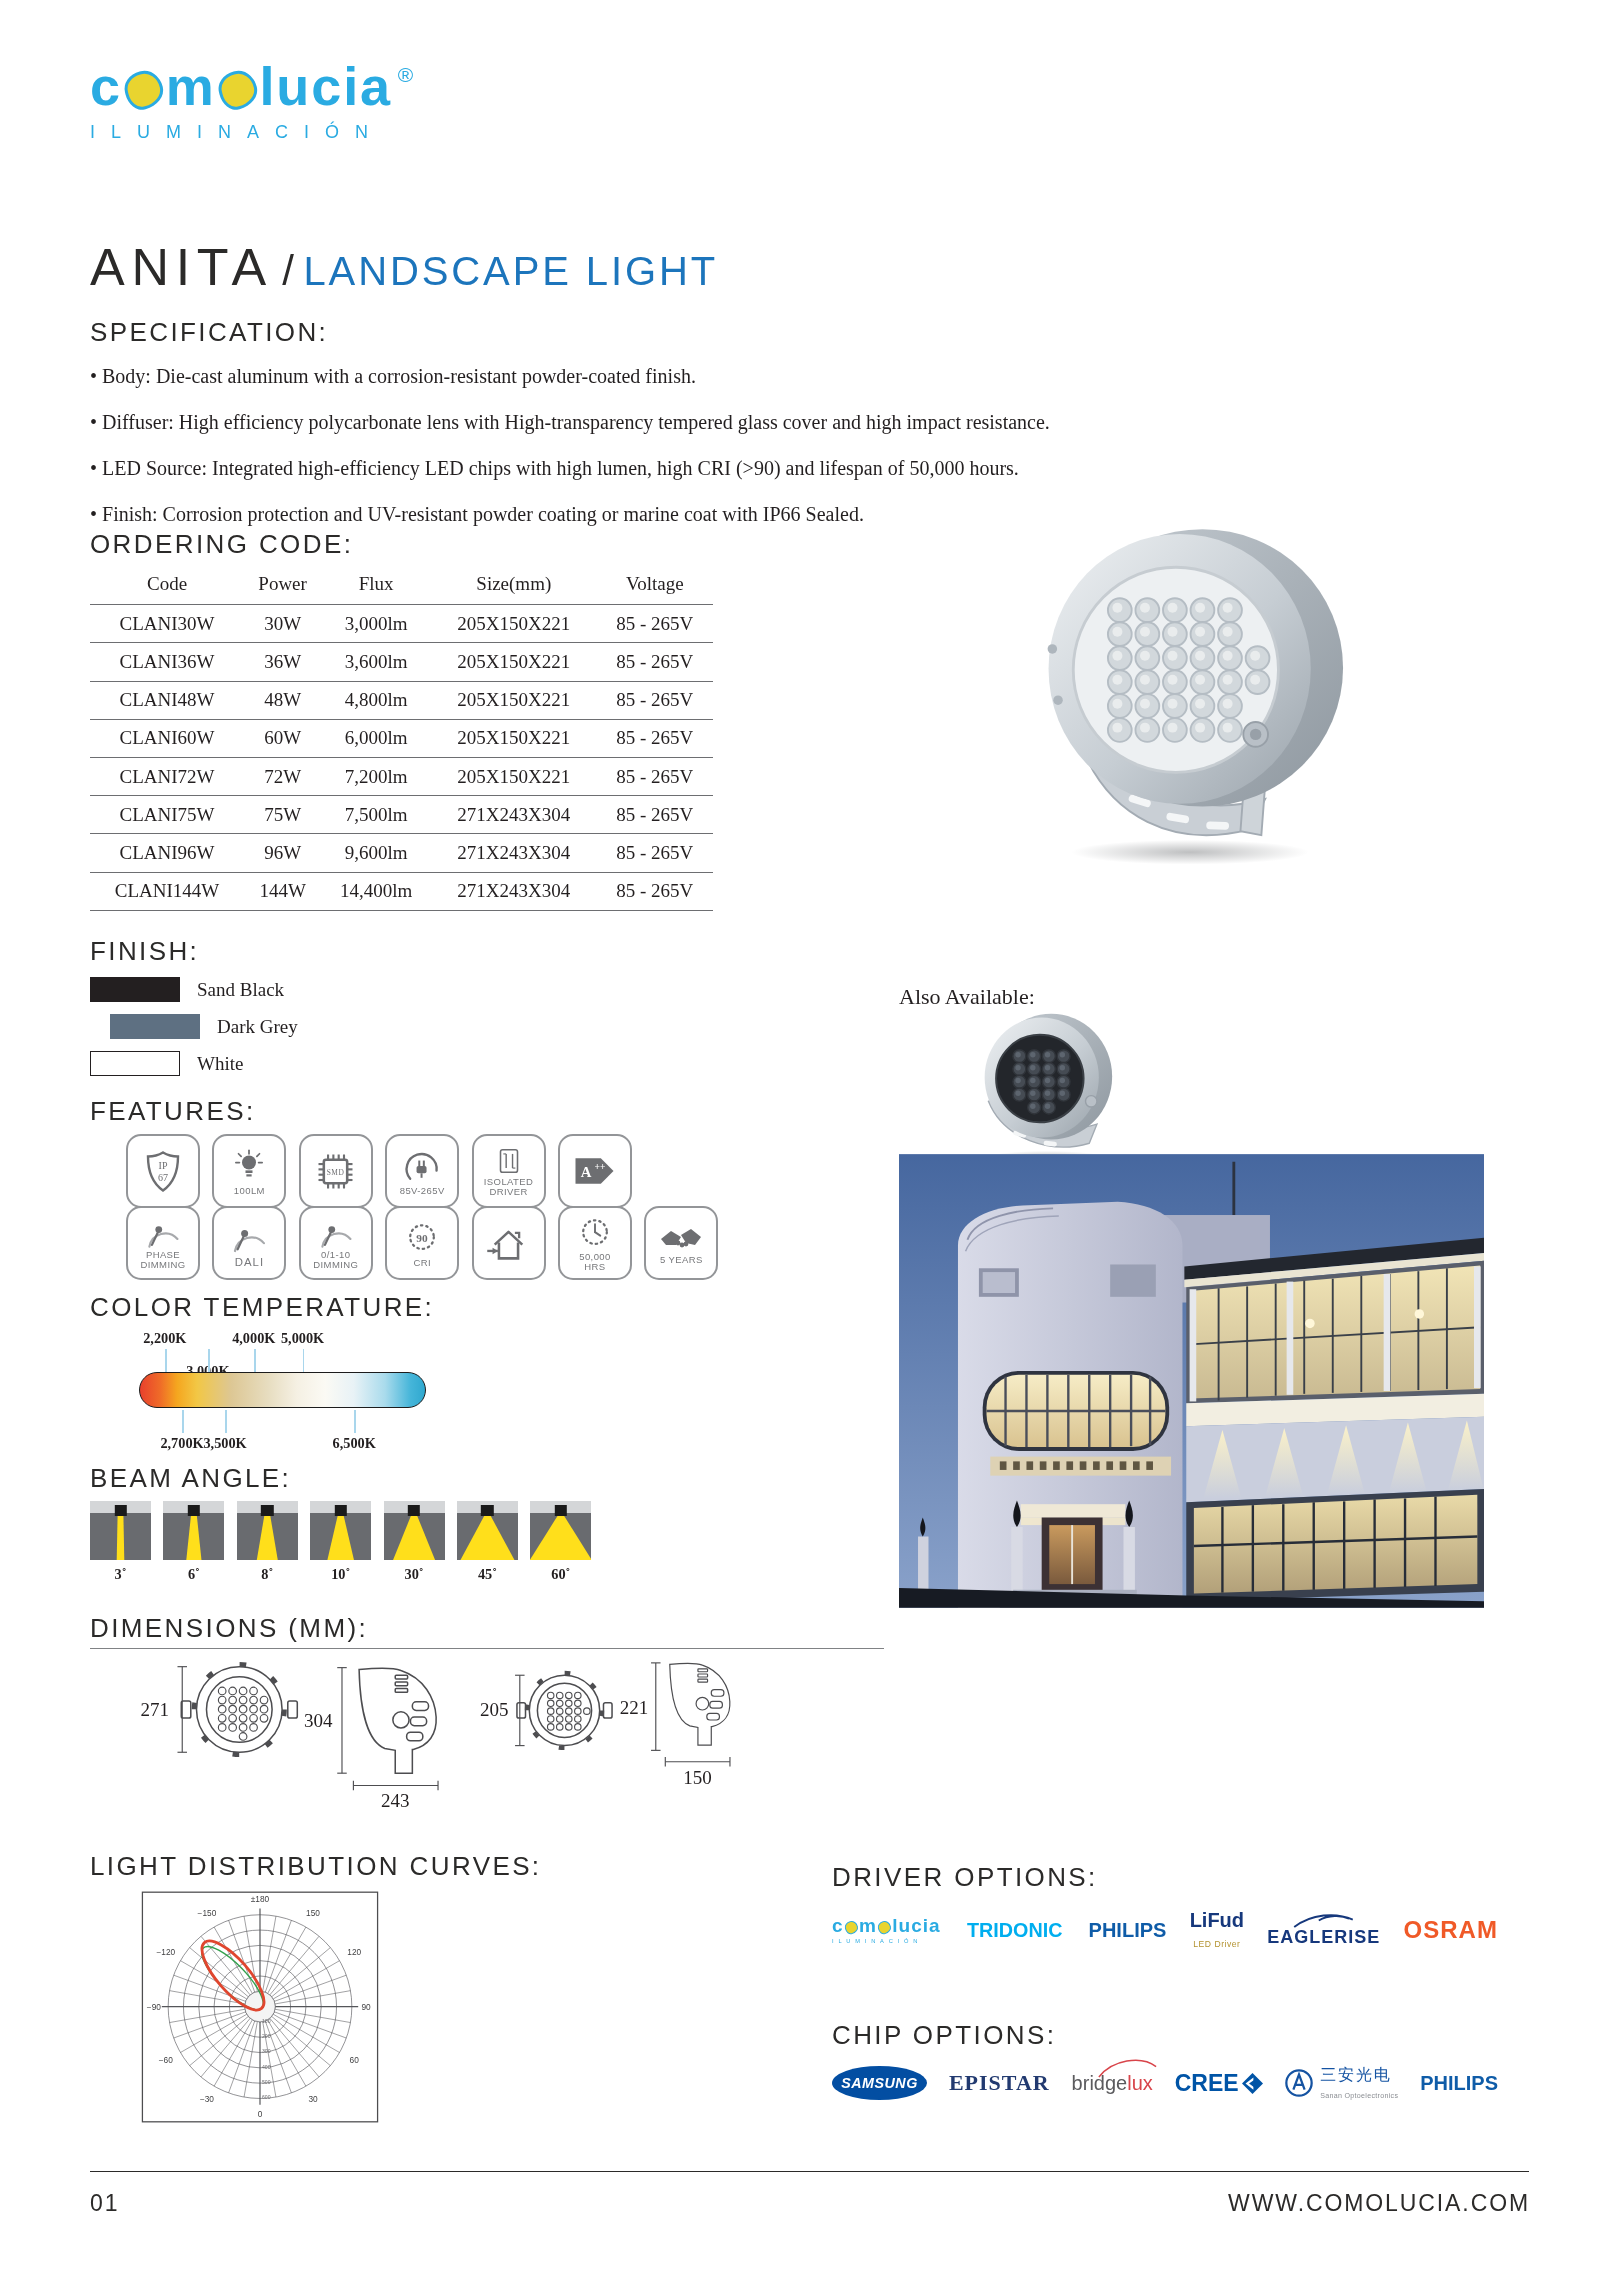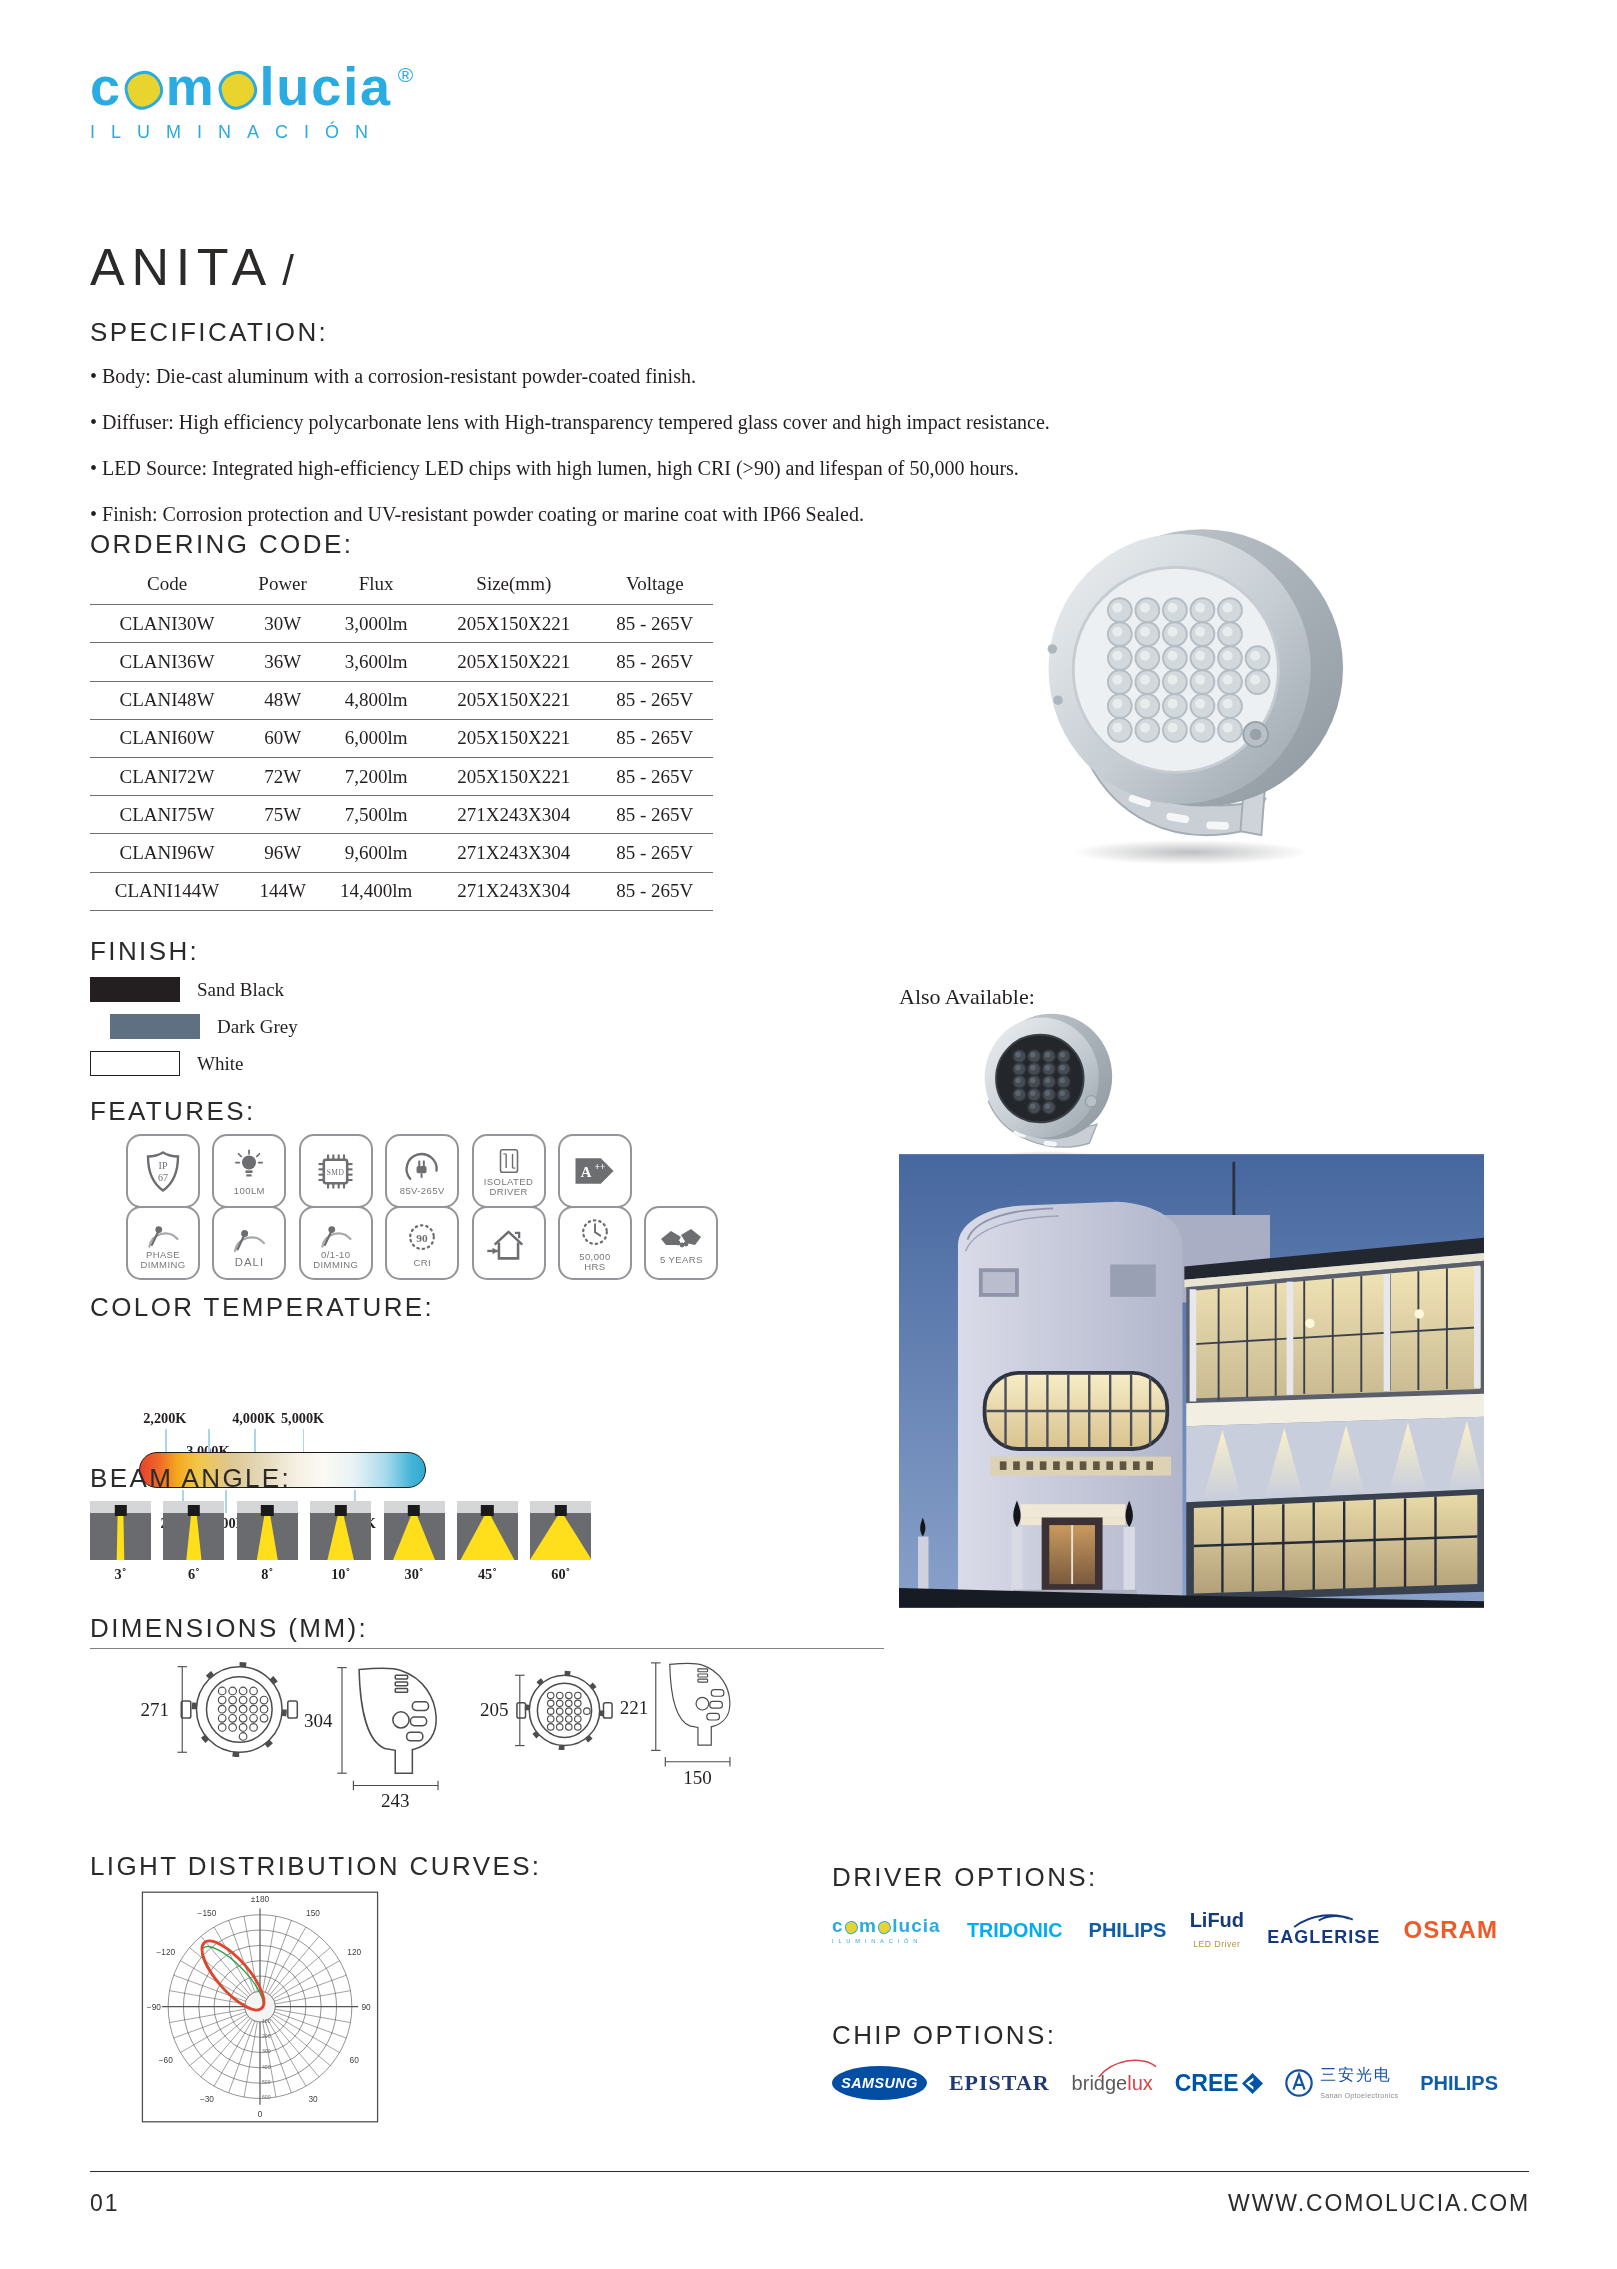--- a/index.html
+++ b/index.html
@@ -109,20 +109,21 @@
         <span class="blob"></span>
         <span>lucia</span>
         <sup>®</sup>
     </div>
     <div class="logo-sub">ILUMINACIÓN</div>
   </div>
 
   <div class="abs" style="left:90px;top:237px;display:flex;align-items:baseline;text-align:right;">
     <span class="title-product">ANITA</span>
     <span class="title-sep">/</span>
+    <span class="title-cat">LANDSCAPE LIGHT</span>
   </div>
 
   <div class="abs h" style="left:90px;top:317px;">SPECIFICATION:</div>
   <ul class="abs spec" style="left:90px;top:365px;width:1046px;">
       <li>Body: Die-cast aluminum with a corrosion-resistant powder-coated finish.</li>
       <li>Diffuser: High efficiency polycarbonate lens with High-transparency tempered glass cover and high impact resistance.</li>
       <li>LED Source: Integrated high-efficiency LED chips with high lumen, high CRI (&gt;90) and lifespan of 50,000 hours.</li>
       <li>Finish: Corrosion protection and UV-resistant powder coating or marine coat with IP66 Sealed.</li>
     </ul>
 
@@ -631,21 +632,21 @@
     <path d="M242 392 C235 382 239 372 242 364 C245 372 249 382 242 392 Z" fill="#14161c"></path>
     <rect x="20" y="402" width="11" height="58" fill="#cfd2de"></rect>
     <path d="M25 402 C20 394 23 388 25 382 C27 388 30 394 25 402 Z" fill="#14161c"></path>
     <rect x="120" y="458" width="130" height="6" fill="#aab0c0"></rect>
     <rect x="112" y="464" width="146" height="6" fill="#9aa0b2"></rect>
     <rect x="106" y="470" width="158" height="7" fill="#8b92a5"></rect>
     <polygon points="0,456 302,464 615,470 615,477 0,477" fill="#171b23"></polygon>
   </svg>
 
   <div class="abs h" style="left:90px;top:1292px;">COLOR TEMPERATURE:</div>
-  <div class="abs" style="left:139px;top:1410px;width:287px;height:124px;">
+  <div class="abs" style="left:139px;top:1330px;width:287px;height:124px;">
     <div class="ct-label" style="left:9%;top:0;">2,200K</div>
     <div class="ct-label" style="left:24%;top:0;margin-top:33px;">3,000K</div>
     <div class="ct-label" style="left:40%;top:0;">4,000K</div>
     <div class="ct-label" style="left:57%;top:0;">5,000K</div>
     <div class="ct-tick" style="left:9%;top:19px;"></div>
     <div class="ct-tick" style="left:24%;top:19px;"></div>
     <div class="ct-tick" style="left:40%;top:19px;"></div>
     <div class="ct-tick" style="left:57%;top:19px;"></div>
     <div class="ct-bar" style="left: 0px; top: 42px; background: linear-gradient(90deg, rgb(232, 64, 45) 0%, rgb(239, 107, 40) 7%, rgb(245, 166, 31) 13%, rgb(242, 199, 69) 20%, rgb(221, 199, 148) 32%, rgb(231, 221, 192) 45%, rgb(245, 240, 227) 55%, rgb(251, 250, 244) 65%, rgb(232, 242, 246) 75%, rgb(169, 219, 236) 86%, rgb(69, 181, 217) 95%, rgb(47, 168, 207) 100%);"></div>
     <div class="ct-tick" style="left:15%;top:80px;"></div>

